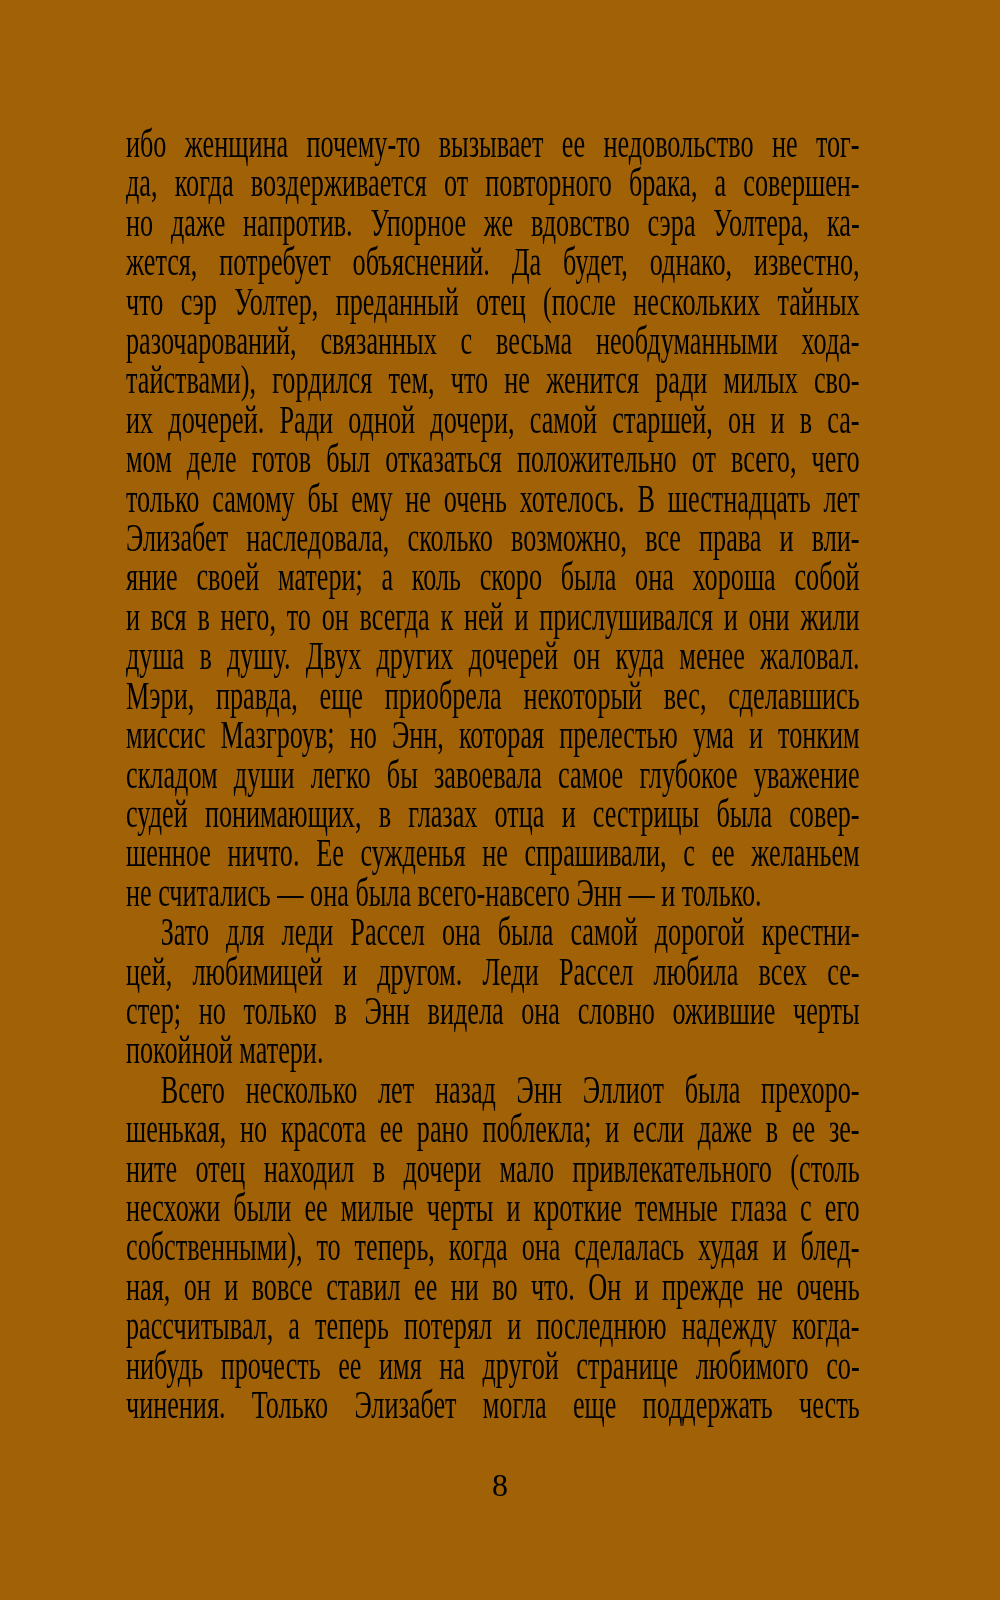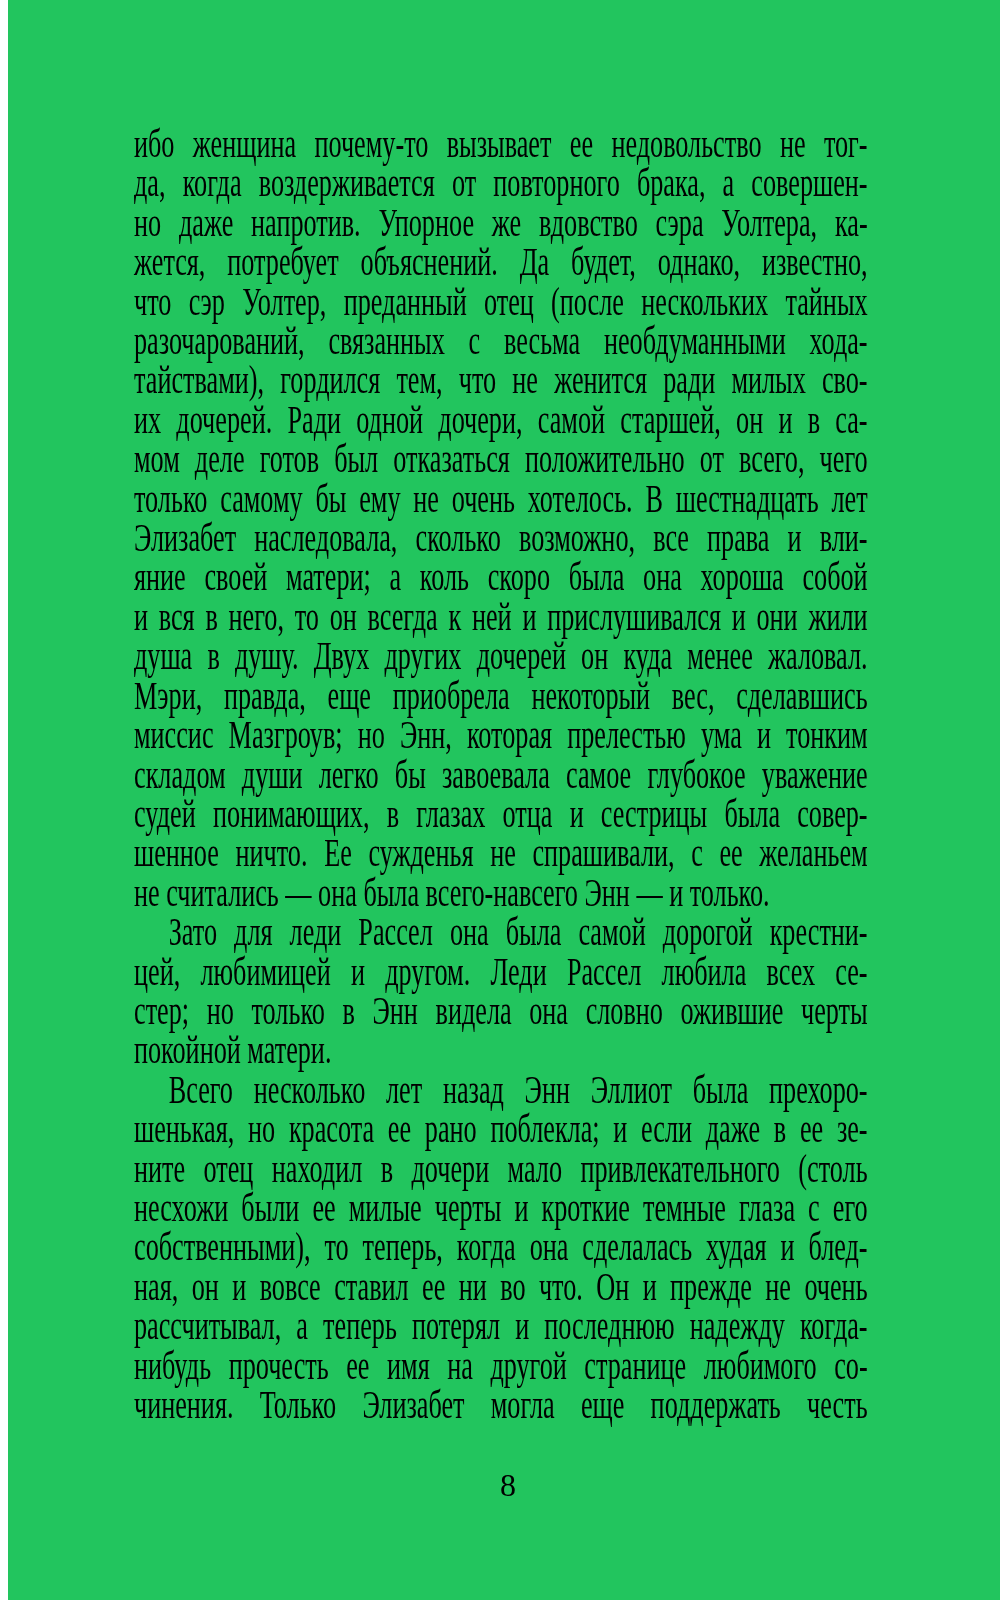--- a/index.html
+++ b/index.html
@@ -11,23 +11,22 @@
     height: 1600px;
     position: relative;
     background: #ffffff;
     color: #000000;
     font-family: "Liberation Serif", serif;
     overflow: hidden;
   }
   .book-page {
     position: absolute;
     inset: 0;
-    background: #22c55e;
+    background: #a16207;
     overflow: hidden;
-    margin-left: 8px;
   }
   .text-block {
     position: absolute;
     left: 126px;
     top: 124px;
     width: 1120px;
     transform: scaleX(0.655);
     transform-origin: 0 0;
     font-size: 40px;
     line-height: 39.4px;

